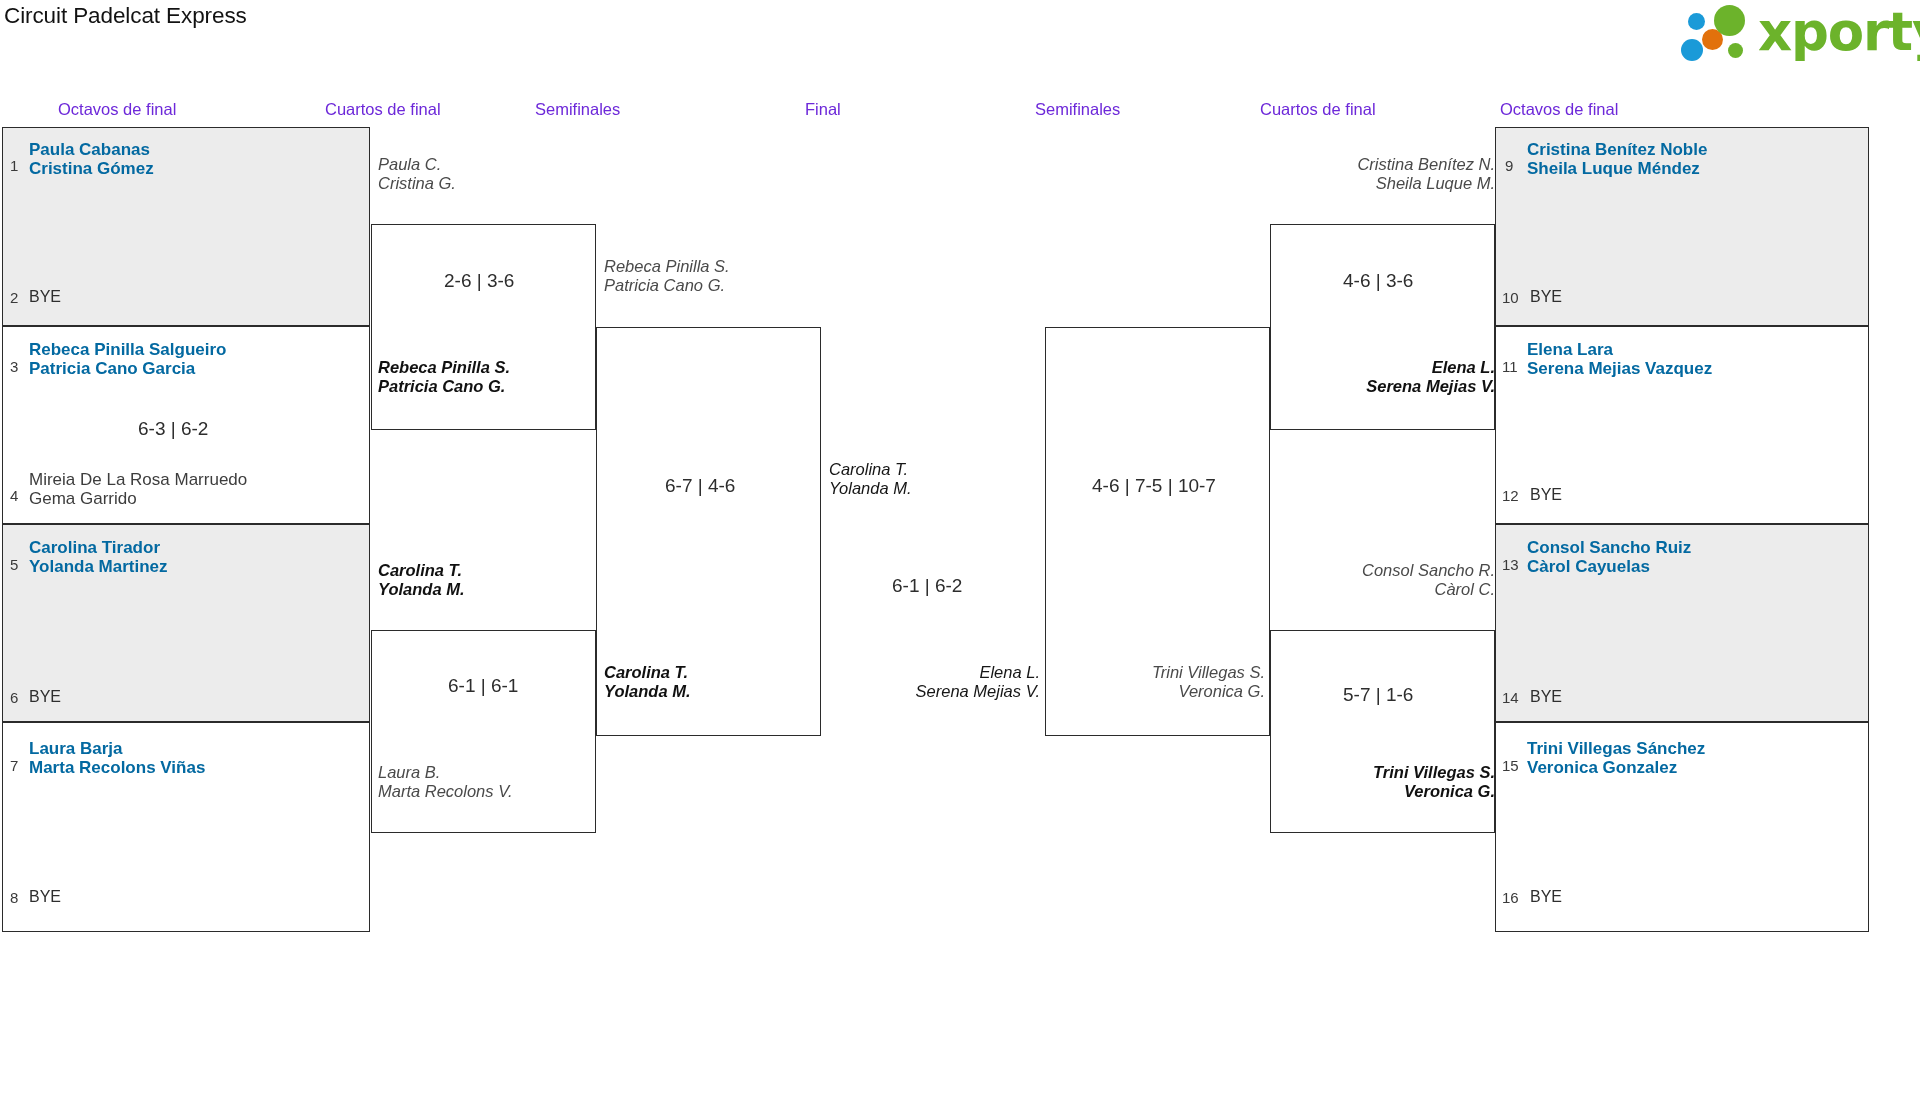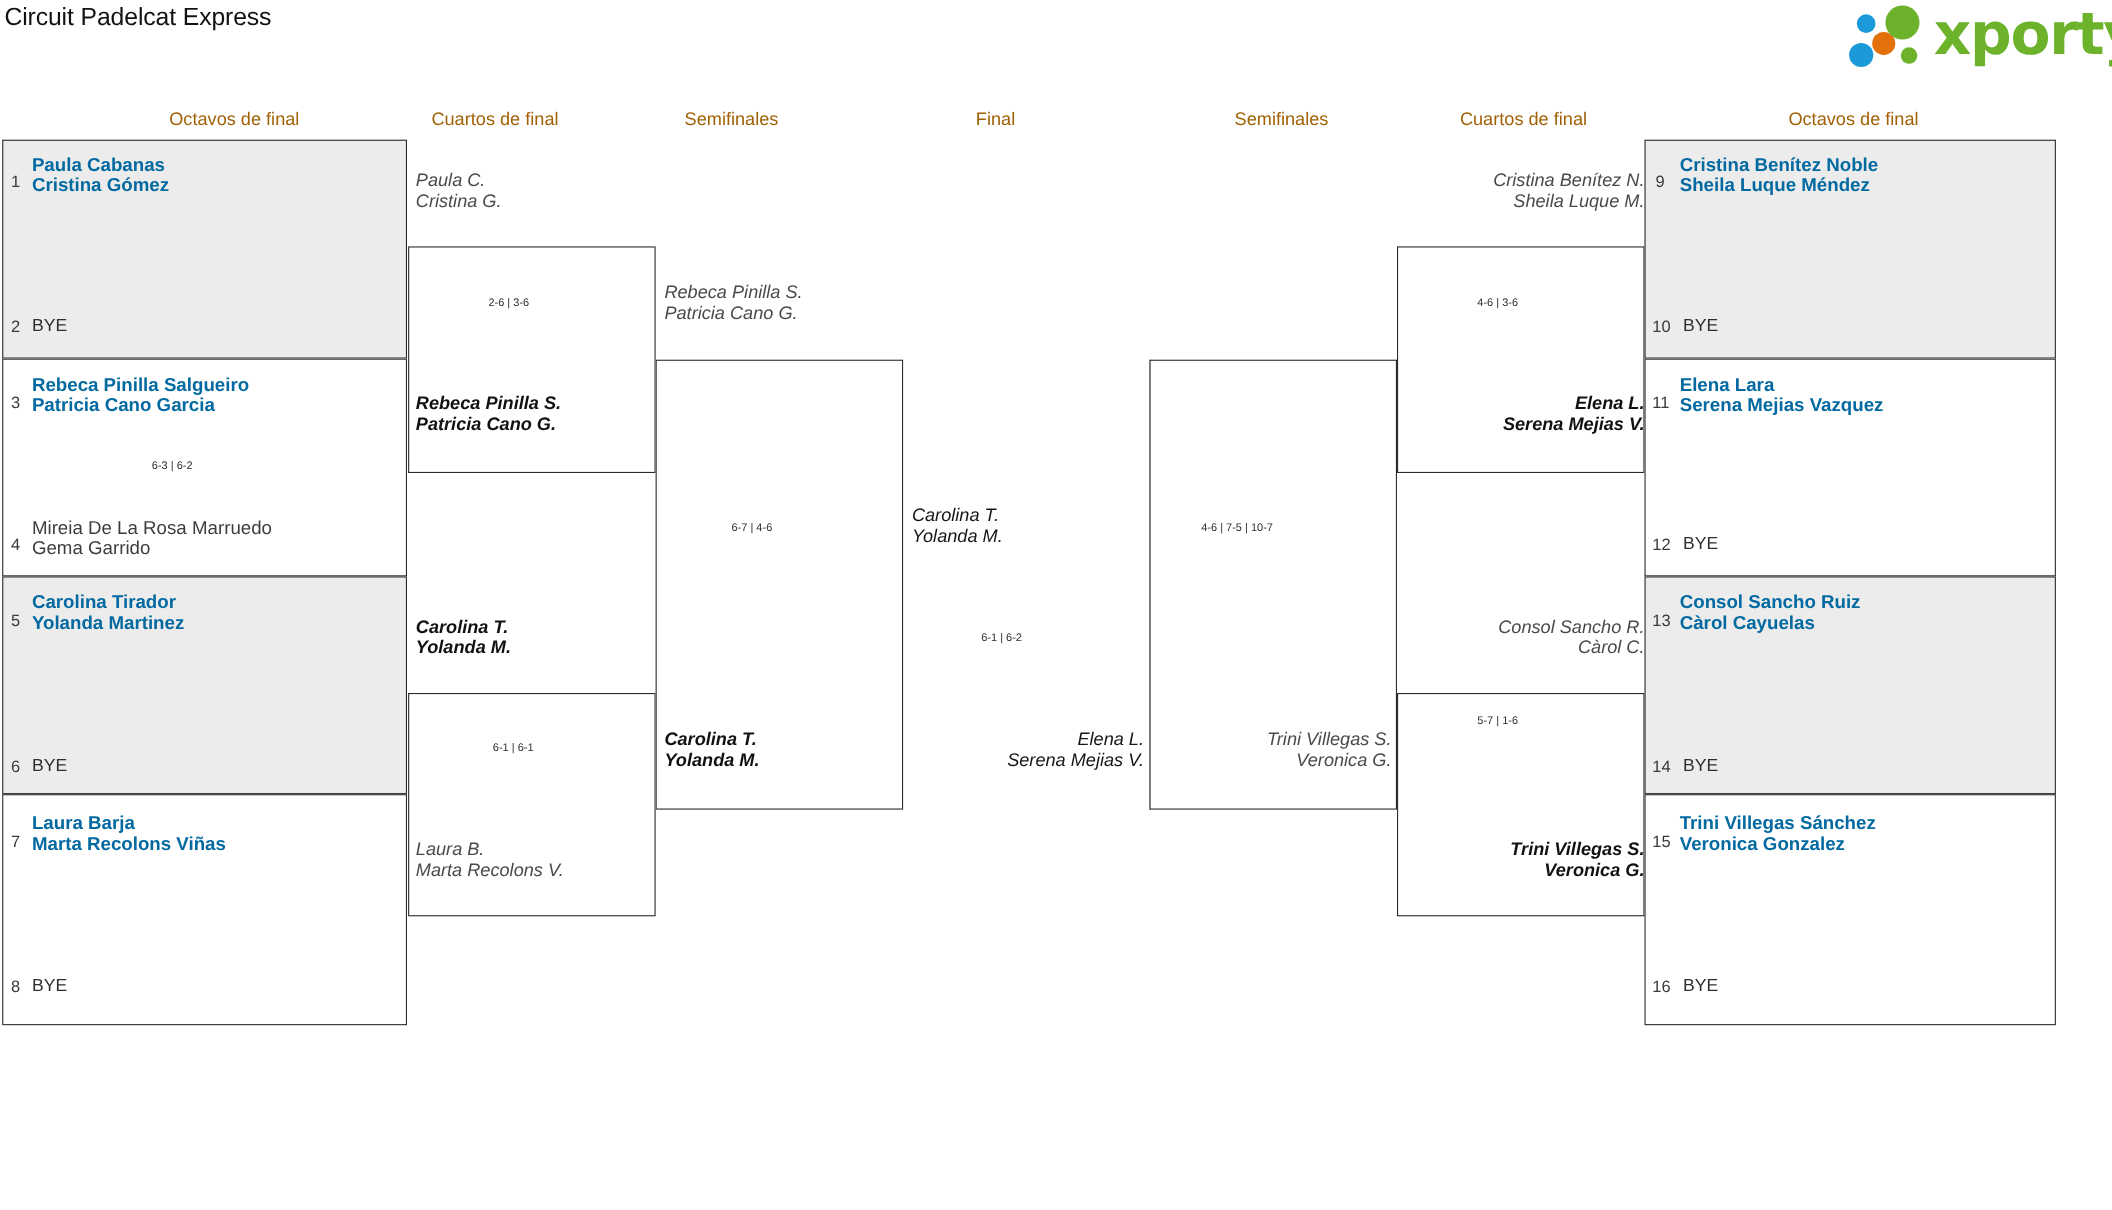--- a/index.html
+++ b/index.html
@@ -57,22 +57,22 @@
     letter-spacing: -1.2px;
     font-family: "DejaVu Sans", sans-serif;
   }
 
   
   .round-header {
     position: absolute;
     top: 100px;
     font-size: 16.5px;
     font-weight: 400;
-    color: #a16207;
-    text-align: center;
+    color: #6d28d9;
+    text-align: left;
     white-space: nowrap;
   }
 
   
   .box {
     position: absolute;
     box-sizing: border-box;
     border: 1px solid #2b2b2b;
   }
   .shaded { background: #ececec; }
@@ -106,21 +106,21 @@
     font-style: italic;
   }
   .pair.win   { font-weight: 700; color: #111111; }
   .pair.lose  { font-weight: 400; color: #4a4a4a; }
   .pair.norm  { font-weight: 400; color: #161616; }
   .pair.right { text-align: right; }
 
   
   .score {
     position: absolute;
-    font-size: 10px;
+    font-size: 19px;
     color: #2d2d2d;
     white-space: nowrap;
     font-weight: 400;
   }
 </style>
 </head>
 <body>
 
 <div id="header">
   <div id="title-block">
@@ -265,21 +265,21 @@
   <span>Elena L.</span><br>
   <span>Serena Mejias V.</span>
 </div>
 
 <div class="pair lose right" style="left:1270px; top:561px; width:225px;">
   <span>Consol Sancho R.</span><br>
   <span>Càrol C.</span>
 </div>
 
 <div class="box plain" style="left:1270px; top:630px; width:225px; height:203px;"></div>
-<div class="score" style="left:1343px; top:650px;text-align:right;">5-7 | 1-6</div>
+<div class="score" style="left:1343px; top:684px;text-align:right;">5-7 | 1-6</div>
 
 <div class="pair win right" style="left:1270px; top:763px; width:225px;">
   <span>Trini Villegas S.</span><br>
   <span>Veronica G.</span>
 </div>
 
 <div class="box shaded" style="left:1495px; top:127px; width:374px; height:199px;"></div>
 <div class="seed-num" style="left:1505px; top:157px;">9</div>
 <div class="seed-names win" style="left:1527px; top:140px;">
   <span>Cristina Benítez Noble</span><br>

